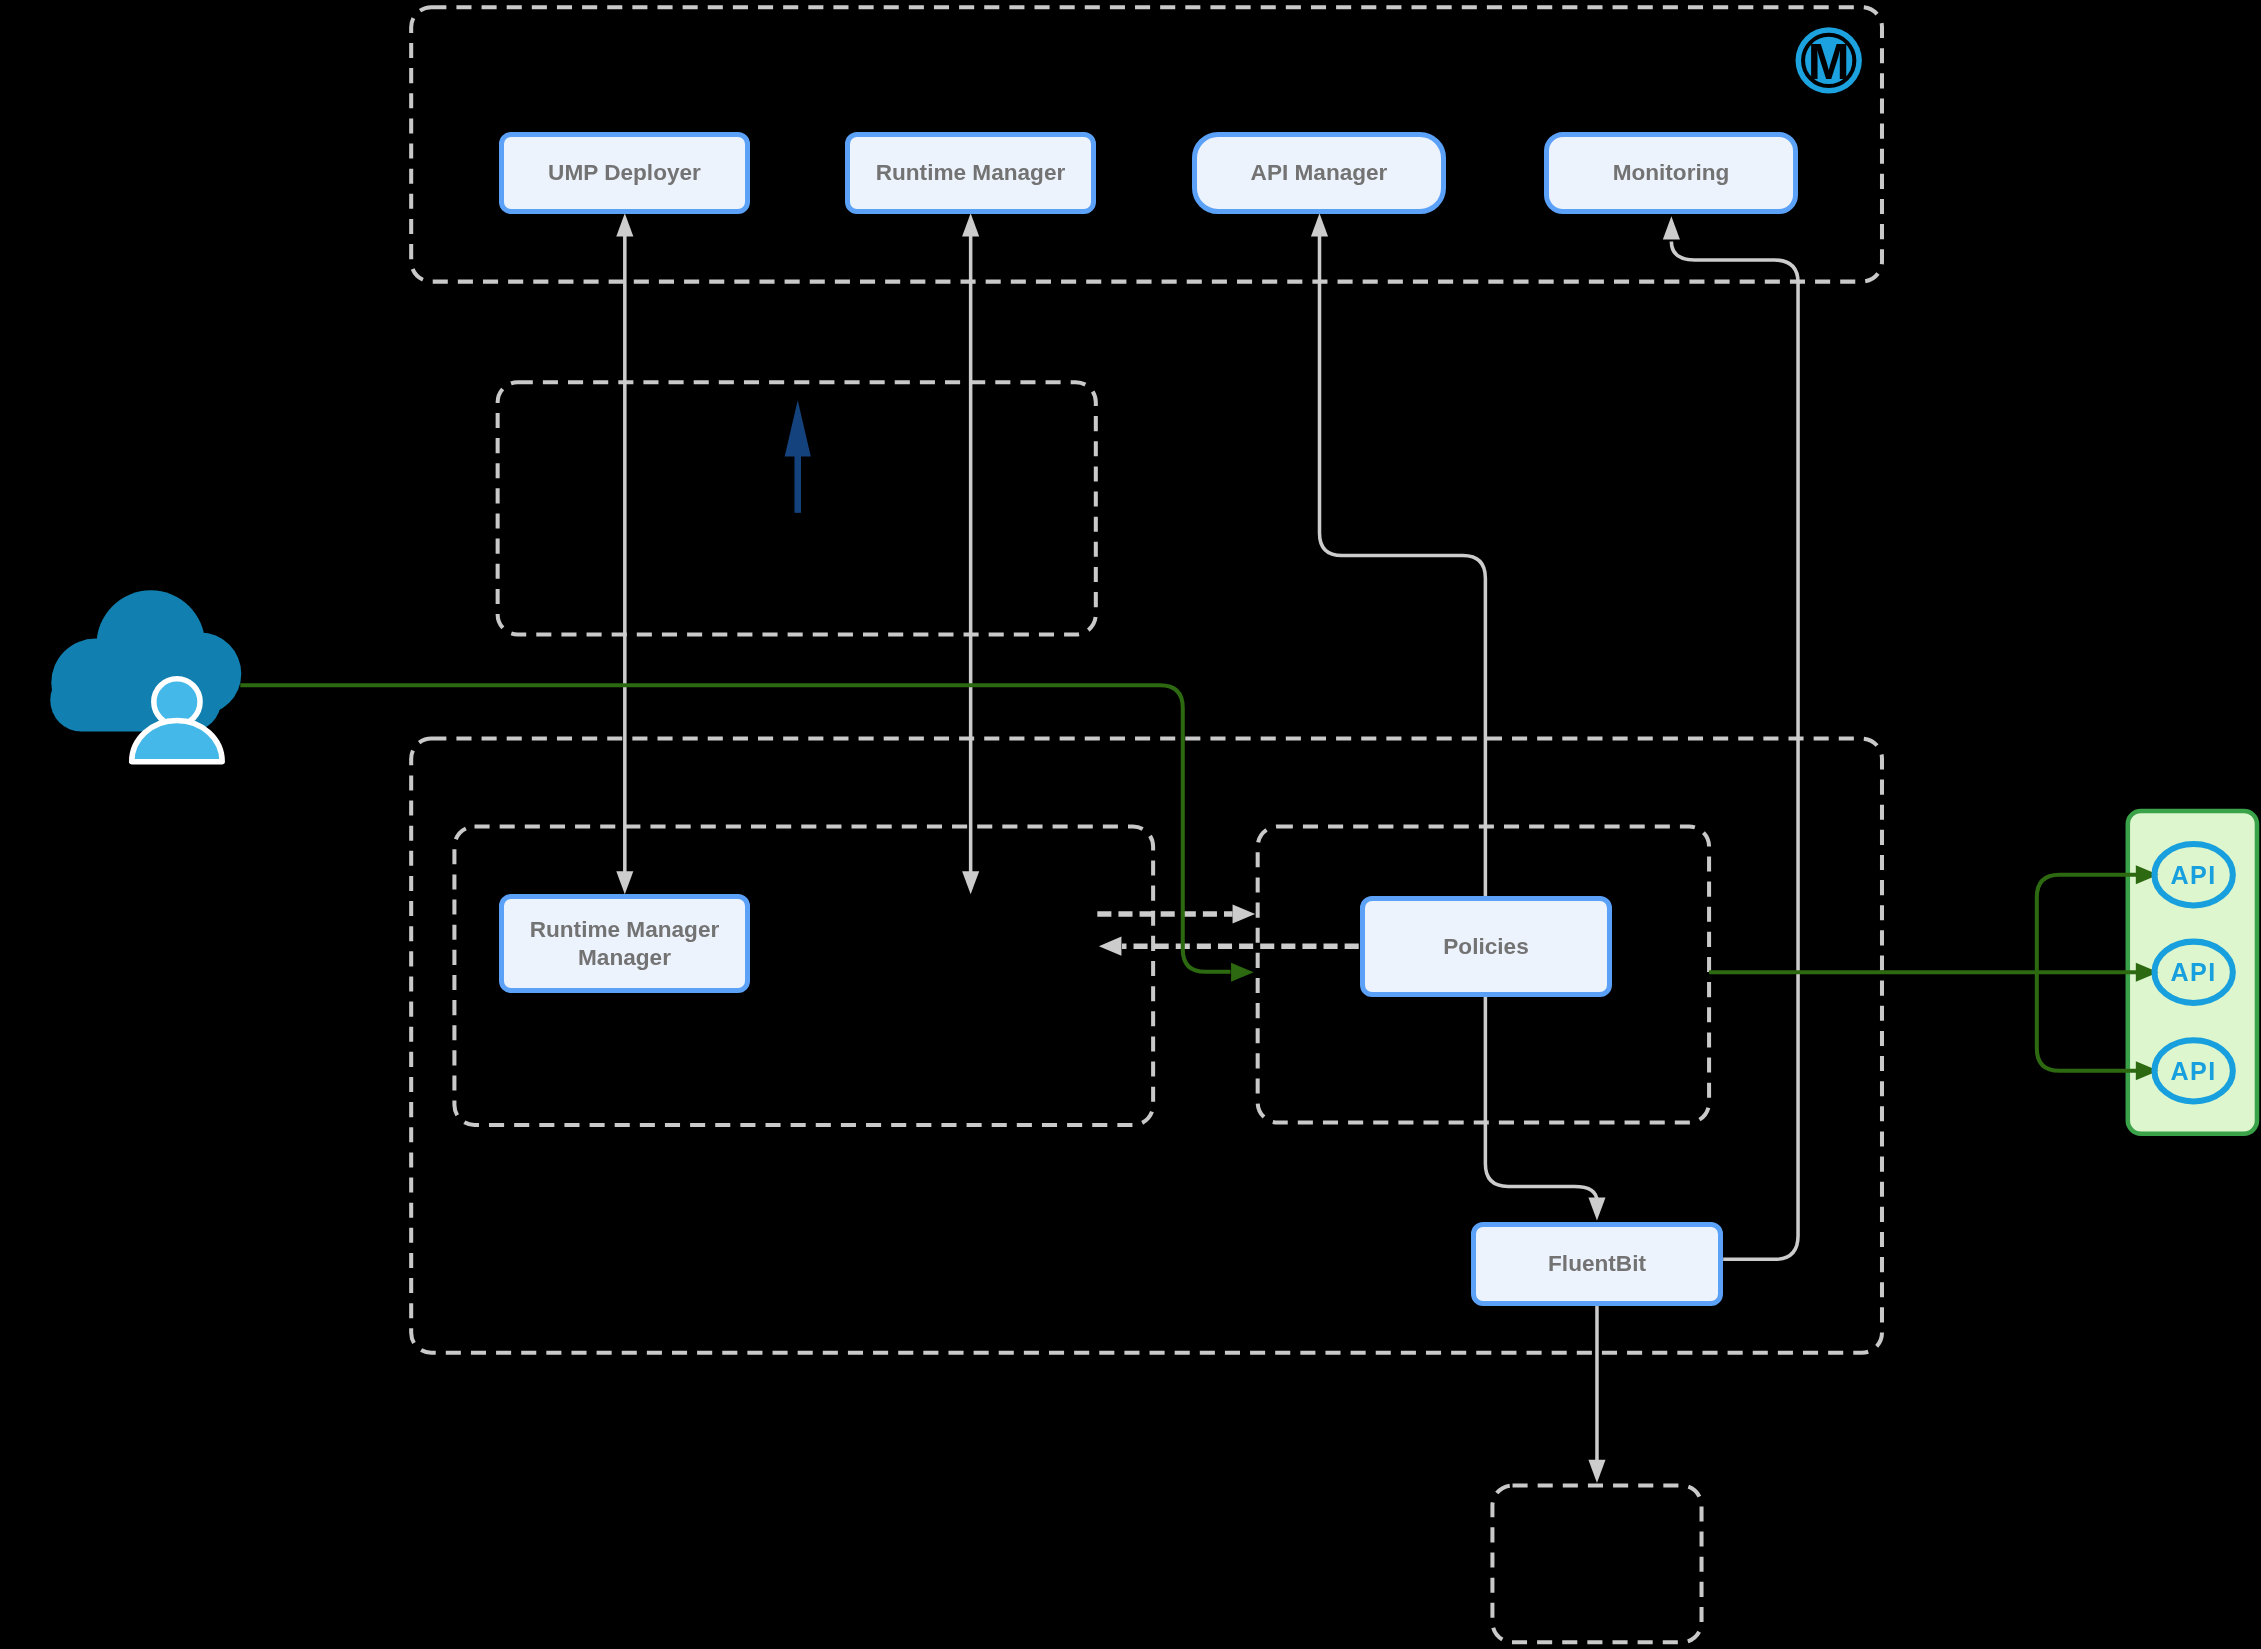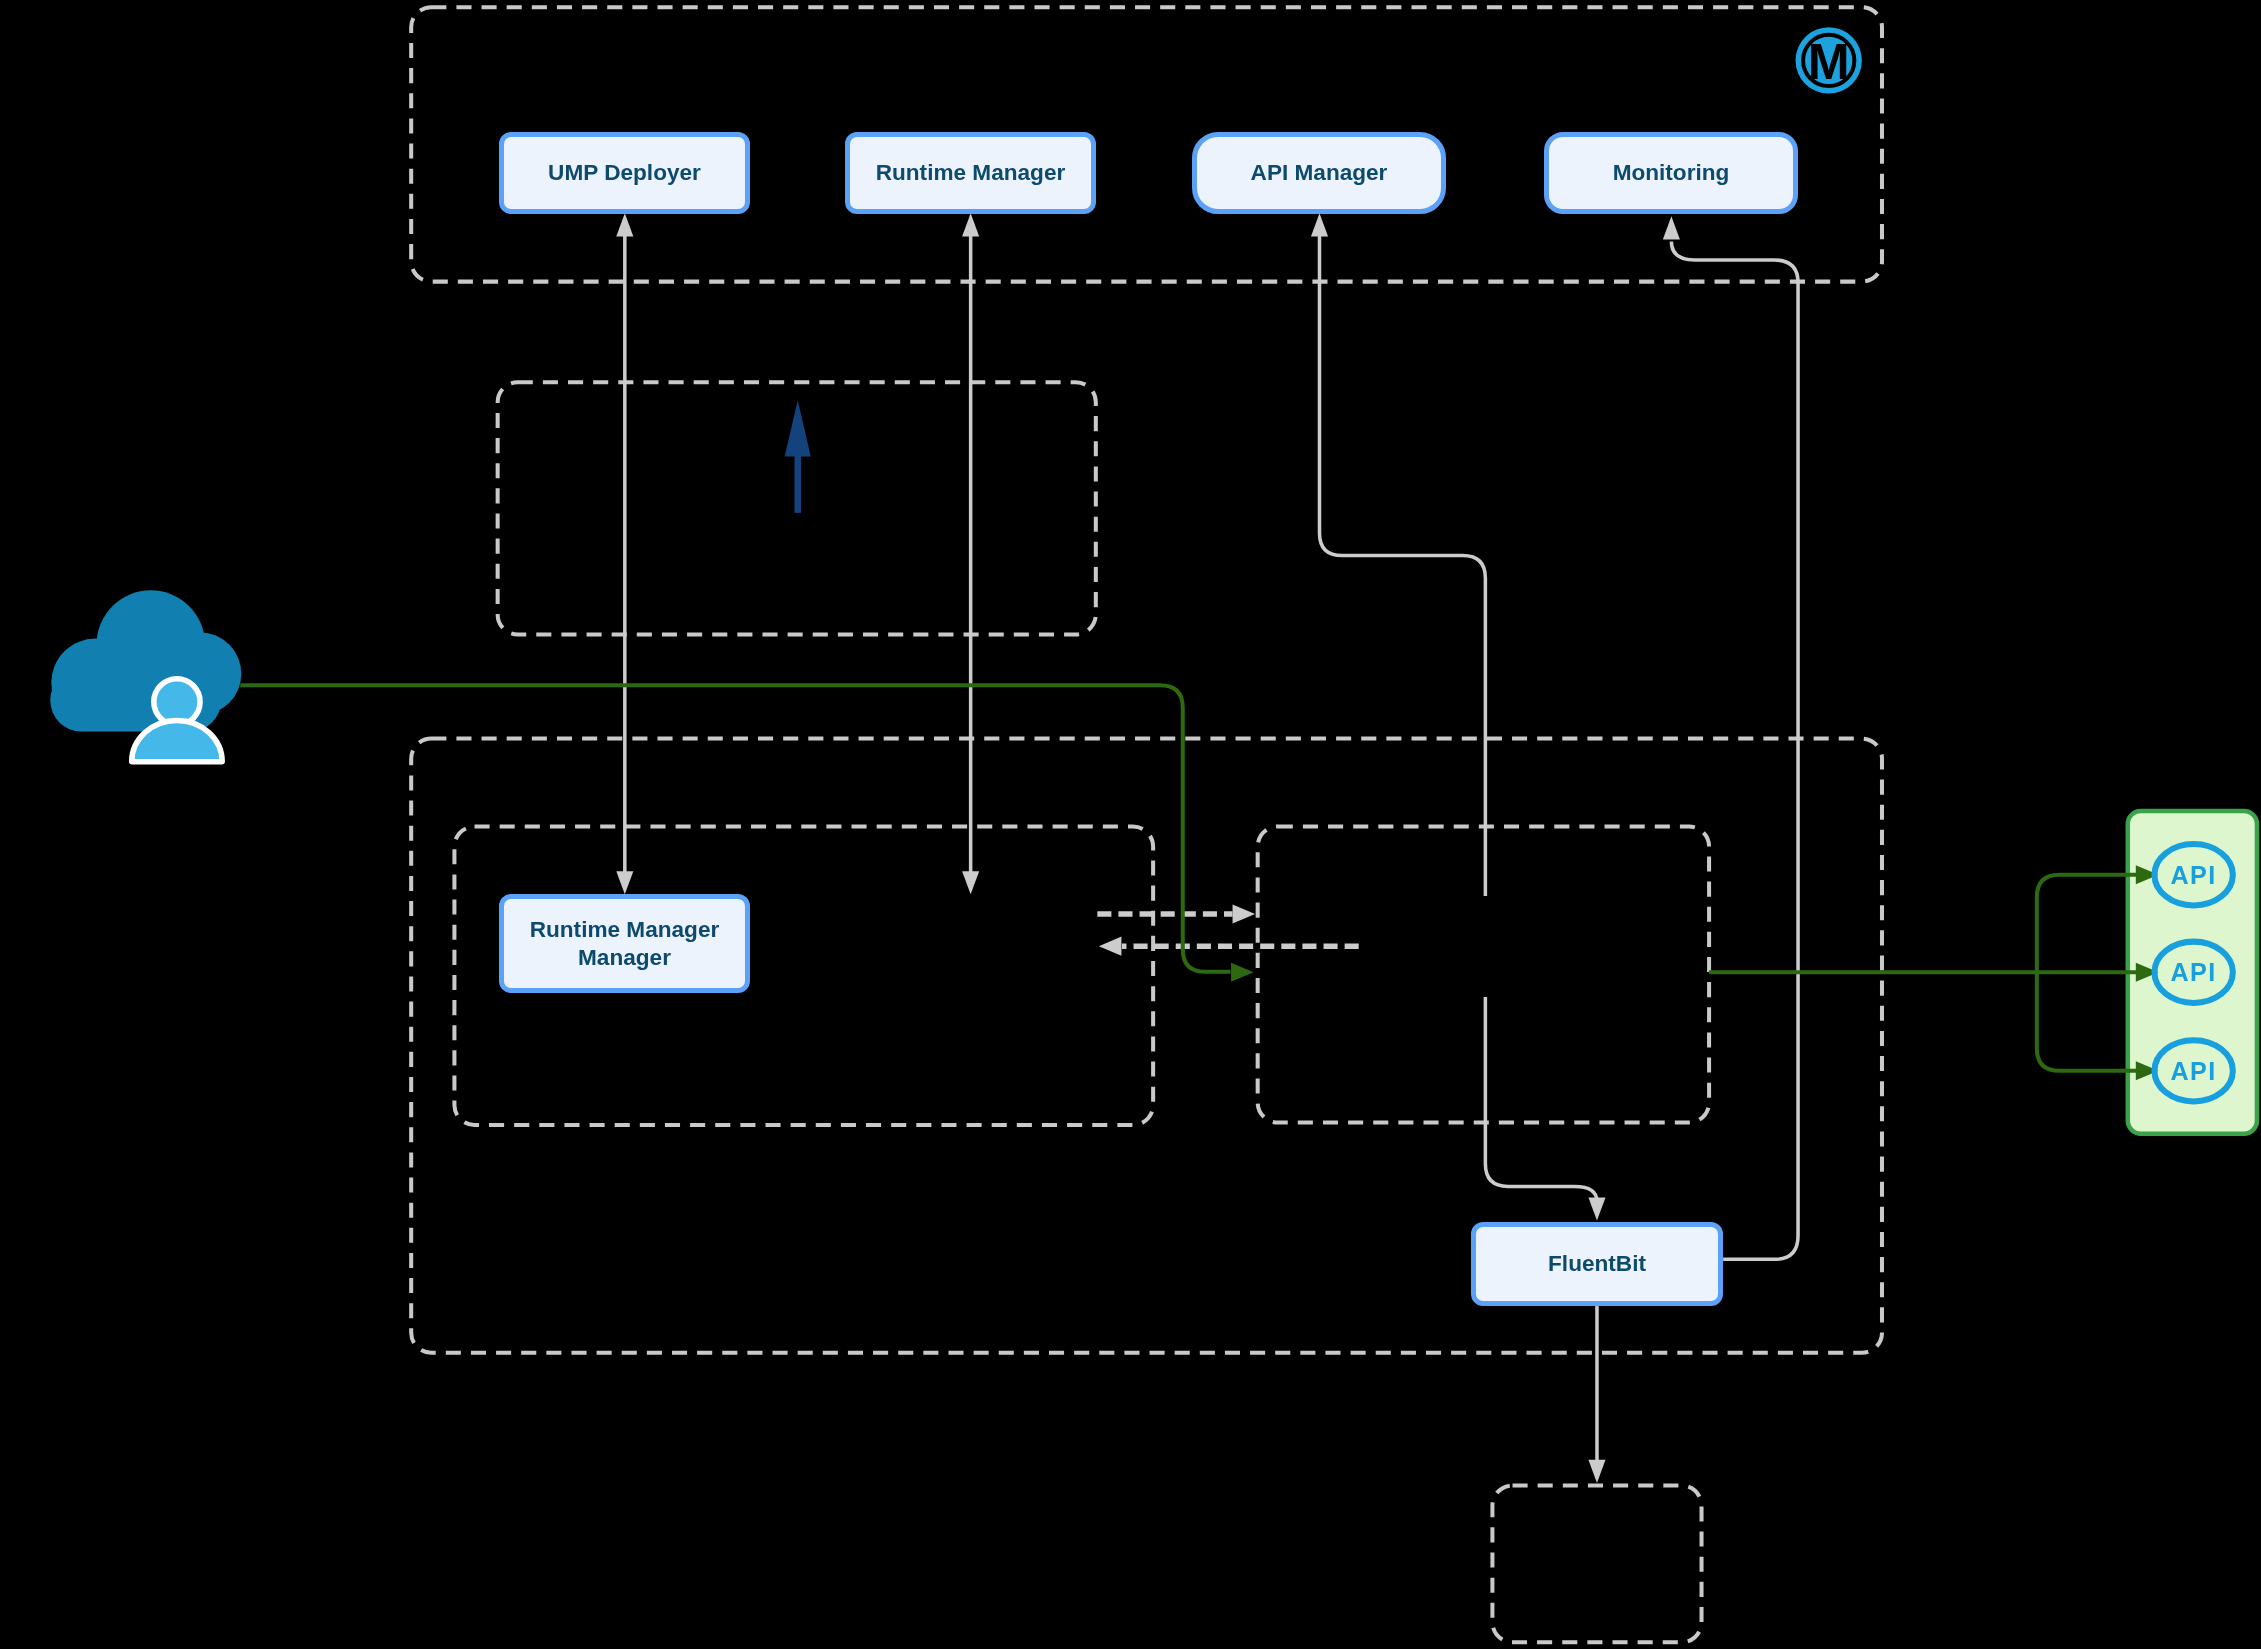--- a/index.html
+++ b/index.html
@@ -1,20 +1,20 @@
 <!DOCTYPE html>
 <html style="font-size:8px"><head>
 <meta charset="utf-8">
 <style>
   html,body{margin:0;padding:0;background:#000;}
   .stage{position:relative;width:2261px;height:1650px;background:#000;overflow:hidden;
          font-family:"Liberation Sans", sans-serif;}
   .layer{position:absolute;left:0;top:0;width:2261px;height:1650px;}
   .node{position:absolute;box-sizing:border-box;border:5px solid #5BA1F8;background:#EDF3FD;
-        border-radius:12px;color:#0c4a6e;font-weight:700;font-size:22.6px;line-height:1.2;
+        border-radius:12px;color:#737373;font-weight:700;font-size:22.6px;line-height:1.2;
         display:flex;flex-direction:column;align-items:center;justify-content:center;
         text-align:center;z-index:2;}
   #node-ump{left:499px;top:132px;width:251px;height:82px;}
   #node-rtm{left:845px;top:132px;width:251px;height:82px;}
   #node-apim{left:1192px;top:132px;width:254px;height:82px;border-radius:26px;}
   #node-mon{left:1544px;top:132px;width:254px;height:82px;border-radius:19px;}
   #node-rmc{left:499px;top:894px;width:251px;height:99px;}
   #node-pe{left:845px;top:894px;width:251px;height:99px;}
   #node-pol{left:1360px;top:896px;width:252px;height:101px;}
   #node-fb{left:1471px;top:1222px;width:252px;height:84px;}
@@ -109,18 +109,21 @@
   <div class="node" id="node-apim">
     <span>API Manager</span>
   </div>
   <div class="node" id="node-mon">
     <span>Monitoring</span>
   </div>
   <div class="node" id="node-rmc">
     <span>Runtime Manager</span>
     <span>Manager</span>
   </div>
+  <div class="node" id="node-pol">
+    <span>Policies</span>
+  </div>
   <div class="node" id="node-fb">
     <span>FluentBit</span>
   </div>
 
 </div>
 
 
 </body></html>

